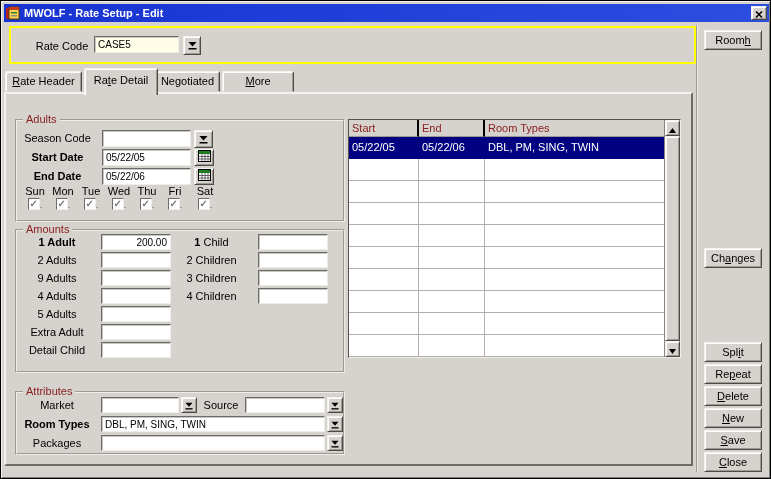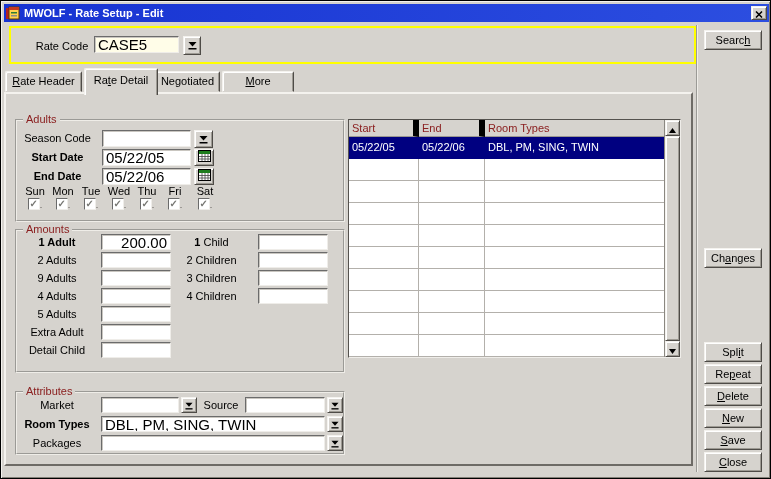--- a/index.html
+++ b/index.html
@@ -15,21 +15,21 @@
              display:flex;align-items:center;justify-content:center;cursor:pointer;}
   
   .btn3d{background:#d6d3ce;border:1px solid;border-color:#f4f2ee #4e4b47 #4e4b47 #f4f2ee;
          box-shadow:inset 1px 1px 0 #fff, inset -1px -1px 0 #9d9a93;}
   .sunken{background:#fff;border:1px solid;border-color:#6b6b6b #efede9 #efede9 #6b6b6b;
           box-shadow:inset 1px 1px 0 #c9c6c0;}
   
   .hl-panel{position:absolute;left:8px;top:25px;width:687px;height:38px;border:2px solid #ffff00;}
   .lbl{position:absolute;font-size:11px;color:#000;text-align:center;white-space:nowrap;}
   .lbl.b{font-weight:bold;}
-  input.field{position:absolute;height:17px;font-family:"Liberation Sans",sans-serif;font-size:15px;
+  input.field{position:absolute;height:17px;font-family:"Liberation Sans",sans-serif;font-size:10px;
               padding:0 3px;outline:none;}
   input.num{text-align:right;}
   .lov{position:absolute;padding:0;display:flex;align-items:center;justify-content:center;cursor:pointer;}
   
   .tab{position:absolute;top:70px;height:21px;background:#d6d3ce;font-size:11px;text-align:center;
        line-height:19px;border:1px solid;border-color:#f4f2ee #4e4b47 #d6d3ce #f4f2ee;
        border-radius:2px 2px 0 0;box-shadow:inset 1px 1px 0 #fff, inset -1px 0 0 #9d9a93;z-index:2;cursor:pointer;}
   .tab.active{top:67px;height:27px;line-height:22px;z-index:6;border-bottom:none;}
   
   .main-panel{position:absolute;left:3px;top:91px;width:689px;height:374px;background:#d6d3ce;
@@ -42,21 +42,21 @@
   .day-lbl{display:block;color:#000;}
   .checkbox{display:inline-block;width:12px;height:12px;background:#fff;vertical-align:middle;
             border:1px solid;border-color:#6b6b6b #efede9 #efede9 #6b6b6b;cursor:pointer;}
   .check{display:block;font-size:10px;line-height:10px;color:#767672;font-weight:bold;}
   .dot{font-size:9px;color:#55524e;vertical-align:bottom;}
   
   .grid{position:absolute;left:342px;top:25px;width:333px;height:239px;background:#fff;
         border:1px solid;border-color:#55524e #efede9 #efede9 #55524e;}
   .grid-header{display:flex;height:17px;background:#d6d3ce;}
   .gh-cell{font-size:11px;color:#8b2020;line-height:16px;padding-left:3px;
-           border-right:6px solid #000000;border-bottom:1px solid #9a9792;}
+           border-right:2px solid #000000;border-bottom:1px solid #9a9792;}
   .grid-row{display:flex;height:22px;background:#fff;cursor:pointer;}
   .gr-cell{font-size:11px;line-height:20px;padding-left:3px;border-right:1px solid #b3b0ab;
            border-bottom:1px solid #b3b0ab;color:#000;overflow:hidden;white-space:nowrap;}
   .grid-row.selected{background:#000080;}
   .grid-row.selected .gr-cell{color:#fff;border-right-color:#000080;border-bottom-color:#000080;}
   .c1{width:70px;} .c2{width:66px;} .c3{width:180px;border-right:none !important;}
   .scrollbar{position:absolute;top:0;right:0;width:16px;height:237px;background:#c4c1bc;
              border-left:1px solid #8a8781;}
   .sb-btn{position:absolute;left:0;width:15px;height:16px;padding:0;display:flex;
           align-items:center;justify-content:center;cursor:pointer;}
@@ -315,21 +315,21 @@
           <span><svg width="7" height="5" viewBox="0 0 7 5">
                 <path d="M3.5 5L0 0h7z" fill="#000"></path>
               </svg></span>
         </button>
       </div>
     </div>
   </div>
 
   <div class="rpanel">
     <button class="act-btn btn3d" style="top:5px;">
-      <span>Searc</span><span class="accel">h</span><span></span>
+      <span>Room</span><span class="accel">h</span><span></span>
     </button>
     <button class="act-btn btn3d" style="top:223px;">
       <span>Ch</span><span class="accel">a</span><span>nges</span>
     </button>
     <button class="act-btn btn3d" style="top:317px;">
       <span>Spl</span><span class="accel">i</span><span>t</span>
     </button>
     <button class="act-btn btn3d" style="top:339px;">
       <span>Re</span><span class="accel">p</span><span>eat</span>
     </button>

